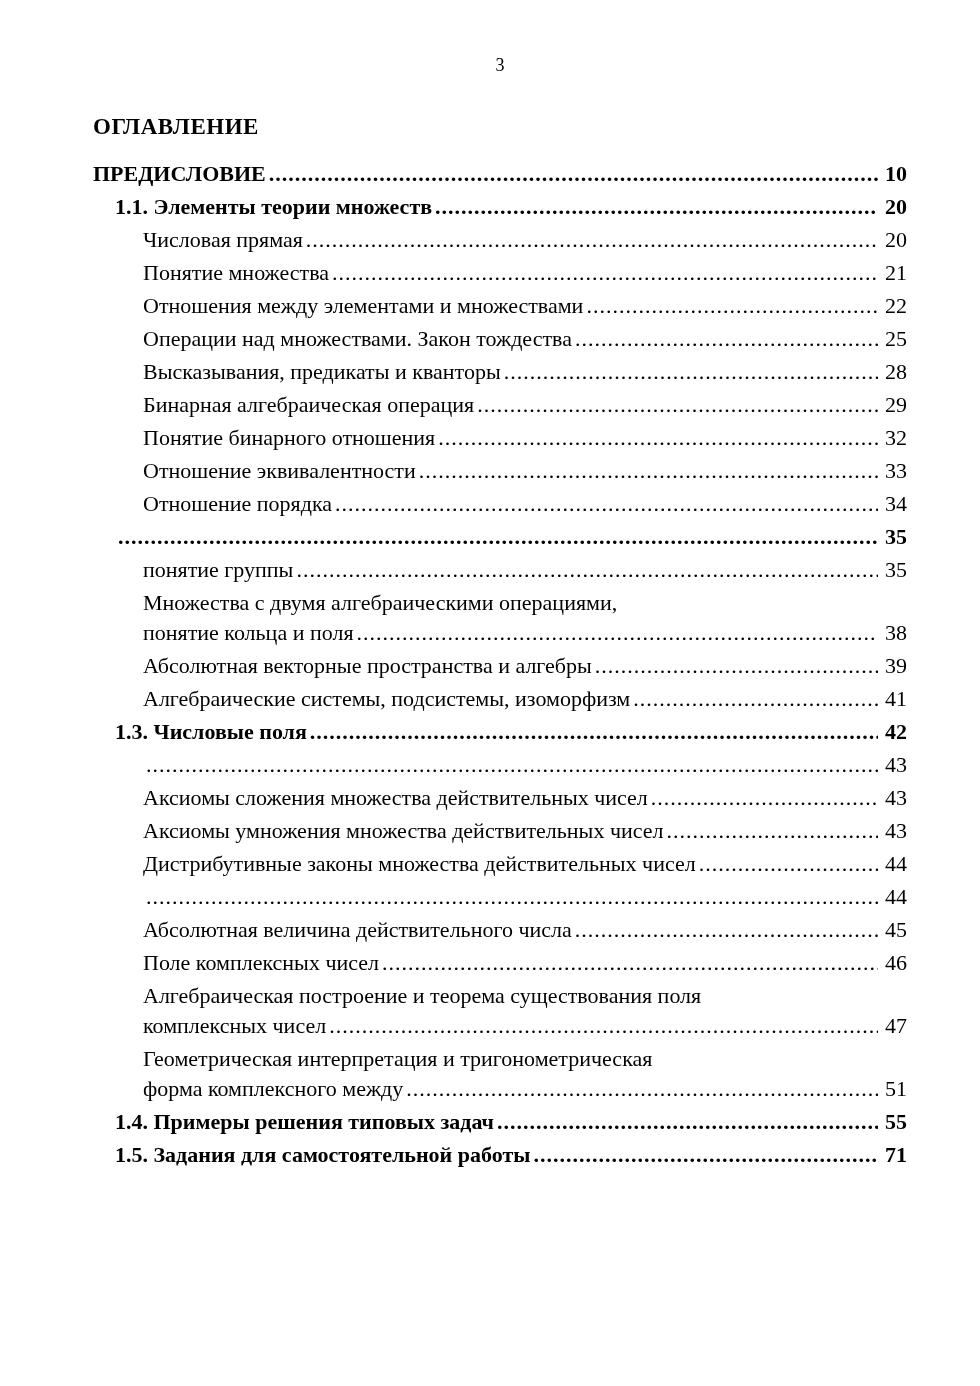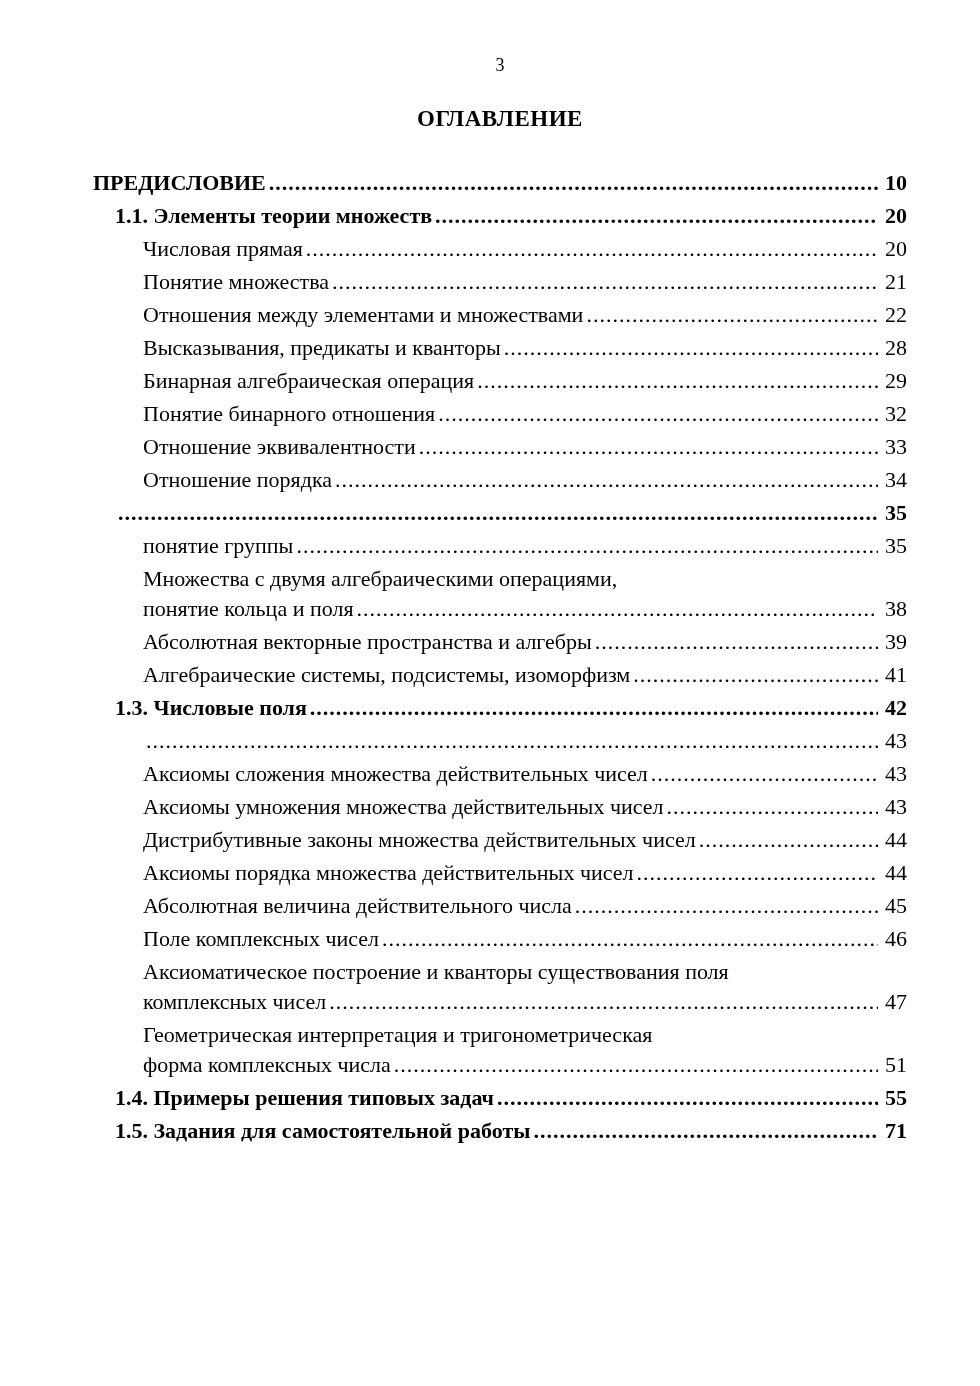--- a/index.html
+++ b/index.html
@@ -13,28 +13,27 @@
     box-sizing: border-box;
     width: 980px; height: 1386px;
     padding: 55px 73px 0 93px;
   }
   .page-number {
     text-align: center;
     font-size: 18px;
     line-height: 20px;
   }
   .page-title {
-    margin: 29px 0 0 0;
-    text-align: center;
+    margin: 37px 0 0 0;
     font-size: 23px;
     font-weight: bold;
     line-height: 30px;
     letter-spacing: 0.5px;
   }
-  .toc { margin-top: 34px; display: block; }
+  .toc { margin-top: 17px; display: block; }
   .toc-entry { font-size: 22px; }
   .toc-entry + .toc-entry { margin-top: 3px; }
   .toc-entry.bold { font-weight: bold; }
   .toc-entry.level-1 { padding-left: 22px; }
   .toc-entry.level-2 { padding-left: 50px; }
   .toc-line {
     display: flex;
     align-items: baseline;
     line-height: 30px;
   }
@@ -90,20 +89,27 @@
       </div>
       <div class="toc-entry level-2">
         <div class="toc-line">
           <span class="toc-text">Отношения между элементами и множествами</span>
           <span class="toc-dots"></span>
           <span class="toc-page">22</span>
         </div>
       </div>
       <div class="toc-entry level-2">
         <div class="toc-line">
+          <span class="toc-text">Операции над множествами. Закон тождества</span>
+          <span class="toc-dots"></span>
+          <span class="toc-page">25</span>
+        </div>
+      </div>
+      <div class="toc-entry level-2">
+        <div class="toc-line">
           <span class="toc-text">Высказывания, предикаты и кванторы</span>
           <span class="toc-dots"></span>
           <span class="toc-page">28</span>
         </div>
       </div>
       <div class="toc-entry level-2">
         <div class="toc-line">
           <span class="toc-text">Бинарная алгебраическая операция</span>
           <span class="toc-dots"></span>
           <span class="toc-page">29</span>
@@ -196,55 +202,54 @@
       </div>
       <div class="toc-entry level-2">
         <div class="toc-line">
           <span class="toc-text">Дистрибутивные законы множества действительных чисел</span>
           <span class="toc-dots"></span>
           <span class="toc-page">44</span>
         </div>
       </div>
       <div class="toc-entry level-2">
         <div class="toc-line">
-          <span class="toc-text">Аксиомы порядка множества действительных чисел</span>
           <span class="toc-dots"></span>
           <span class="toc-page">44</span>
         </div>
       </div>
       <div class="toc-entry level-2">
         <div class="toc-line">
           <span class="toc-text">Абсолютная величина действительного числа</span>
           <span class="toc-dots"></span>
           <span class="toc-page">45</span>
         </div>
       </div>
       <div class="toc-entry level-2">
         <div class="toc-line">
           <span class="toc-text">Поле комплексных чисел</span>
           <span class="toc-dots"></span>
           <span class="toc-page">46</span>
         </div>
       </div>
       <div class="toc-entry level-2">
         <div class="toc-line">
-          <span class="toc-text">Аксиоматическое построение и кванторы существования поля</span>
+          <span class="toc-text">Алгебраическая построение и теорема существования поля</span>
         </div>
         <div class="toc-line">
           <span class="toc-text">комплексных чисел</span>
           <span class="toc-dots"></span>
           <span class="toc-page">47</span>
         </div>
       </div>
       <div class="toc-entry level-2">
         <div class="toc-line">
           <span class="toc-text">Геометрическая интерпретация и тригонометрическая</span>
         </div>
         <div class="toc-line">
-          <span class="toc-text">форма комплексных числа</span>
+          <span class="toc-text">форма комплексного между</span>
           <span class="toc-dots"></span>
           <span class="toc-page">51</span>
         </div>
       </div>
       <div class="toc-entry level-1 bold">
         <div class="toc-line">
           <span class="toc-text">1.4. Примеры решения типовых задач</span>
           <span class="toc-dots"></span>
           <span class="toc-page">55</span>
         </div>

